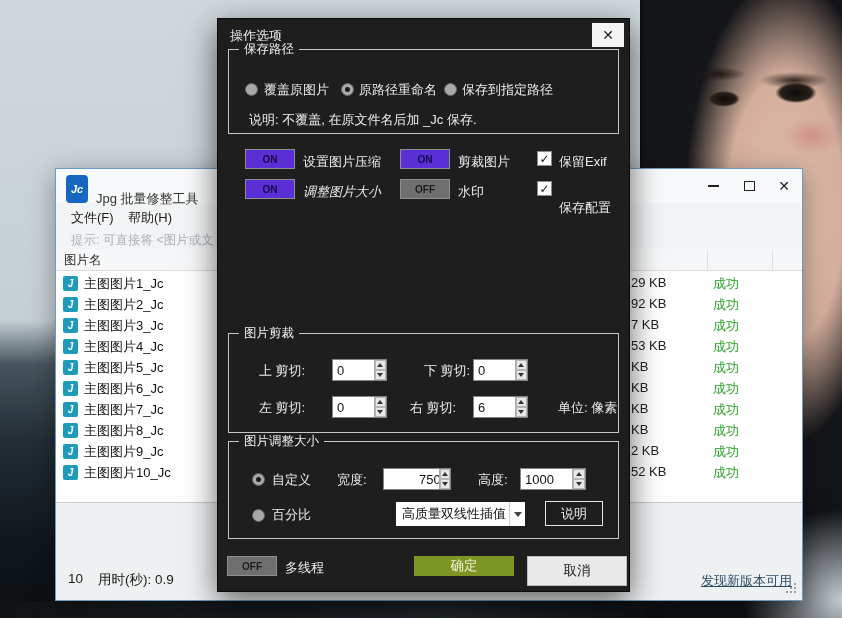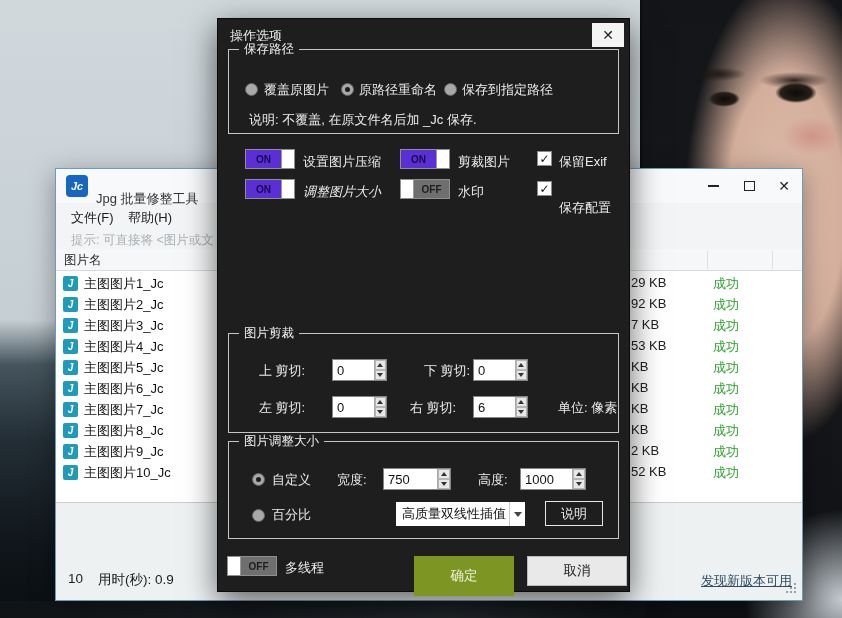--- a/index.html
+++ b/index.html
@@ -20,21 +20,21 @@
       radial-gradient(130px 120px at 100% 97%, #c3cacf 0%, rgba(195,202,207,0) 75%),
       linear-gradient(180deg,#141518 0%,#17181b 55%,#0e1013 100%);}
   .left-dark{position:absolute;left:0;top:320px;width:57px;height:298px;z-index:2;
     background:linear-gradient(180deg,rgba(25,32,38,0) 0%,#46555e 15%,#232e36 40%,#10161b 75%,#0a0e11 100%);}
   .bottom-strip{position:absolute;left:0;top:601px;width:645px;height:17px;z-index:2;
     background:linear-gradient(90deg,#101316,#191d21 40%,#23282c 70%,#101316);}
 
   
   .window{position:absolute;left:55px;top:168px;width:748px;height:433px;background:#f2f4f5;border:1px solid #6d9cba;box-shadow:0 6px 24px rgba(0,0,0,.35);z-index:10;}
   .titlebar{position:absolute;left:0;top:0;right:0;height:34px;background:#f7f9fa;}
-  .app-icon{position:absolute;left:10px;top:6px;width:22px;height:22px;background:#1766c2;border-radius:4px;color:#fff;font-size:11px;font-weight:bold;font-style:italic;display:flex;align-items:center;justify-content:center;}
+  .app-icon{position:absolute;left:10px;top:6px;width:22px;height:28px;background:#1766c2;border-radius:4px;color:#fff;font-size:11px;font-weight:bold;font-style:italic;display:flex;align-items:center;justify-content:center;}
   .win-title{position:absolute;left:40px;top:9px;font-size:13px;color:#333;white-space:nowrap;margin-top:12px;}
   .win-btn{position:absolute;top:6px;width:30px;height:22px;display:flex;align-items:center;justify-content:center;color:#222;font-size:14px;}
   .min-bar{width:11px;height:2px;background:#222;}
   .max-box{width:11px;height:10px;border:1.5px solid #222;}
   .menu-item{position:absolute;top:40px;font-size:13px;color:#1b1b1b;white-space:nowrap;}
   .hint{position:absolute;left:15px;top:63px;font-size:12.5px;color:#a9b0b4;white-space:nowrap;}
   .list-header{position:absolute;left:0;top:80px;right:0;height:22px;background:#f6f7f8;border-bottom:1px solid #d8dadc;}
   .col-name{position:absolute;left:8px;top:3px;font-size:12.5px;color:#2a2a2a;}
   .hsep{position:absolute;top:2px;width:1px;height:18px;background:#dcdedf;}
   .list{position:absolute;left:0;top:102px;right:0;height:231px;background:#fff;}
@@ -60,21 +60,21 @@
   .dialog{position:absolute;left:217px;top:18px;width:413px;height:574px;background:#1e1e1e;border:1px solid #0a0a0a;box-shadow:0 10px 30px rgba(0,0,0,.6);z-index:20;color:#e8e8e8;}
   .dlg-title{position:absolute;left:12px;top:8px;font-size:13px;color:#ececec;}
   .dlg-close{position:absolute;top:4px;right:5px;width:32px;height:24px;background:#f4f4f4;display:flex;align-items:center;justify-content:center;color:#222;font-size:14px;cursor:pointer;}
   .group{position:absolute;left:10px;width:391px;border:1px solid #c6c6c6;}
   .legend{position:absolute;top:-9px;left:10px;background:#1e1e1e;padding:0 5px;font-size:12.5px;color:#f0f0f0;white-space:nowrap;}
   .dlabel{position:absolute;font-size:13px;color:#ececec;white-space:nowrap;}
 
   .radio{position:absolute;width:13px;height:13px;border-radius:50%;background:#a8a8a8;border:1px solid #666;}
   .radio.sel::after{content:"";display:block;width:5px;height:5px;border-radius:50%;background:#1b1b1b;margin:3px auto 0;}
 
-  .toggle{position:absolute;width:50px;height:20px;border:1px solid #8f8f8f;display:flex;background:#fff;cursor:pointer;}
+  .toggle{position:absolute;width:50px;height:20px;border:1px solid #8f8f8f;display:flex;background:#fff;cursor:pointer;flex-direction:column;}
   .t-knob{width:13px;background:#fff;order:0;border-right:1px solid #999;}
   .toggle.on .t-knob{order:2;border-right:0;border-left:1px solid #999;}
   .t-body{flex:1;order:1;display:flex;align-items:center;justify-content:center;font-size:10px;font-weight:bold;background:#6f6f6f;color:#1d1d1d;}
   .toggle.on .t-body{background:#5b2fd6;color:#17094a;}
 
   .cb{position:absolute;width:15px;height:15px;border:1px solid #8a8a8a;background:#9aa0a2;color:#101010;font-size:12px;line-height:14px;text-align:center;font-weight:bold;cursor:pointer;}
   .cb.checked{background:#fff;}
   .cb i{display:none;font-style:normal;}
   .cb.checked i{display:block;}
 
@@ -88,21 +88,21 @@
   .arrows{width:16px;border-left:1px solid #aaa;display:flex;flex-direction:column;}
   .arrows b{flex:1;background:#e8e8e8;border:1px solid #b5b5b5;position:relative;cursor:pointer;}
   .arrows b.up::after{content:"";position:absolute;left:50%;top:50%;transform:translate(-50%,-50%);border-left:3px solid transparent;border-right:3px solid transparent;border-bottom:4px solid #333;}
   .arrows b.down::after{content:"";position:absolute;left:50%;top:50%;transform:translate(-50%,-50%);border-left:3px solid transparent;border-right:3px solid transparent;border-top:4px solid #333;}
 
   .dropdown{position:absolute;left:167px;top:60px;width:129px;height:24px;background:#fff;color:#111;font-size:13px;display:flex;align-items:center;padding-left:6px;cursor:pointer;}
   .dd-arrow{margin-left:auto;width:16px;height:100%;display:flex;align-items:center;justify-content:center;border-left:1px solid #ccc;}
   .dd-arrow::after{content:"";border-left:4px solid transparent;border-right:4px solid transparent;border-top:5px solid #444;}
 
   .btn-info{position:absolute;left:316px;top:59px;width:58px;height:25px;background:#1e1e1e;border:1px solid #e6e6e6;color:#efefef;font-size:13px;display:flex;align-items:center;justify-content:center;cursor:pointer;}
-  .btn-ok{position:absolute;left:196px;top:537px;width:100px;height:40px;background:#7d9523;color:#eef2da;font-size:13.5px;display:flex;align-items:center;justify-content:center;cursor:pointer;}
+  .btn-ok{position:absolute;left:196px;top:537px;width:100px;height:20px;background:#7d9523;color:#eef2da;font-size:13.5px;display:flex;align-items:center;justify-content:center;cursor:pointer;}
   .btn-cancel{position:absolute;left:309px;top:537px;width:100px;height:30px;background:#e9e9e9;color:#1e1e1e;font-size:13.5px;display:flex;align-items:center;justify-content:center;border:1px solid #bbb;cursor:pointer;}
 </style>
 </head>
 <body>
 
 <div id="stage">
   <div class="desktop-base"></div>
   <div class="photo"></div>
   <div class="left-dark"></div>
   <div class="bottom-strip"></div>
@@ -307,21 +307,21 @@
           </span>
       </div>
       <span class="dlabel" style="left:329px;top:65px;">单位: 像素</span>
     </div>
 
     <div class="group" style="top:422px;height:98px;">
       <span class="legend">图片调整大小</span>
       <span class="radio sel" style="left:23px;top:31px;"></span>
       <span class="dlabel" style="left:43px;top:29px;">自定义</span>
       <span class="dlabel" style="left:108px;top:29px;">宽度:</span>
-      <div class="spin" style="left:154px;top:26px;width:68px;">
+      <div class="spin" style="left:154px;top:26px;width:68px;padding-left:31px;">
         <input value="750" style="">
         <span class="arrows">
             <b class="up"></b>
             <b class="down"></b>
           </span>
       </div>
       <span class="dlabel" style="left:249px;top:29px;">高度:</span>
       <div class="spin" style="left:291px;top:26px;width:66px;">
         <input value="1000" style="">
         <span class="arrows">

